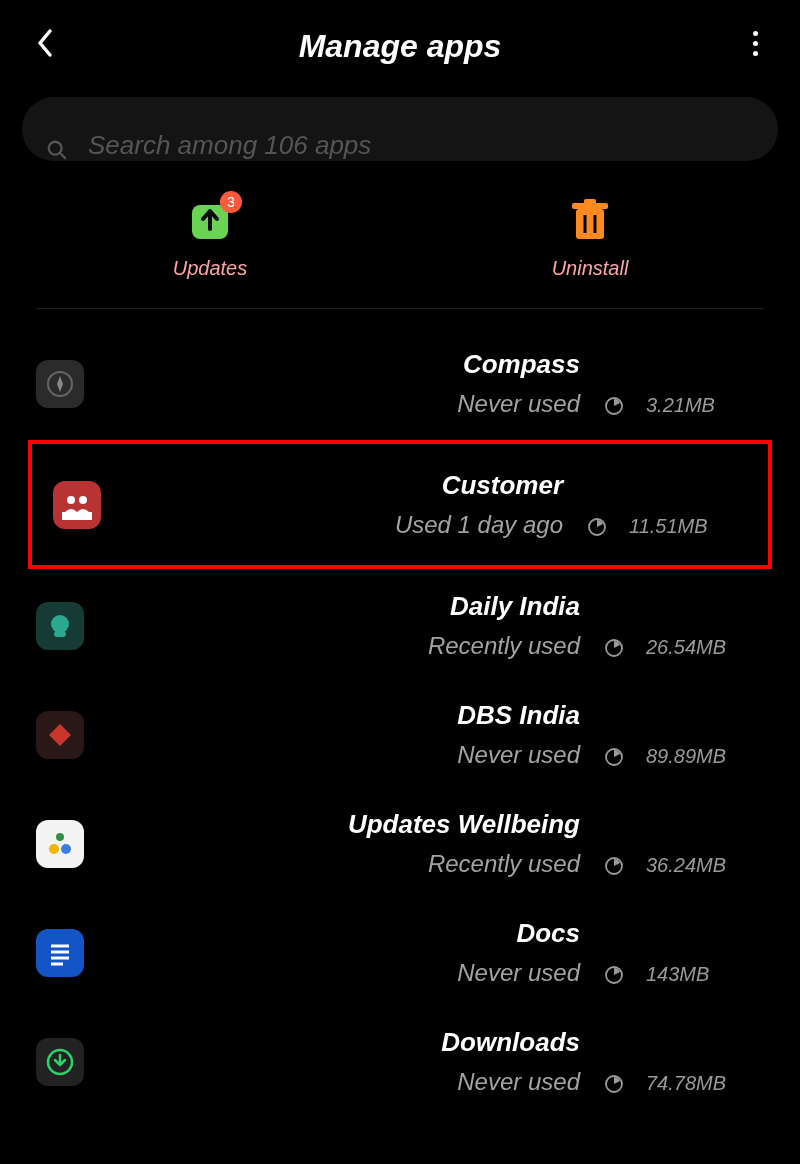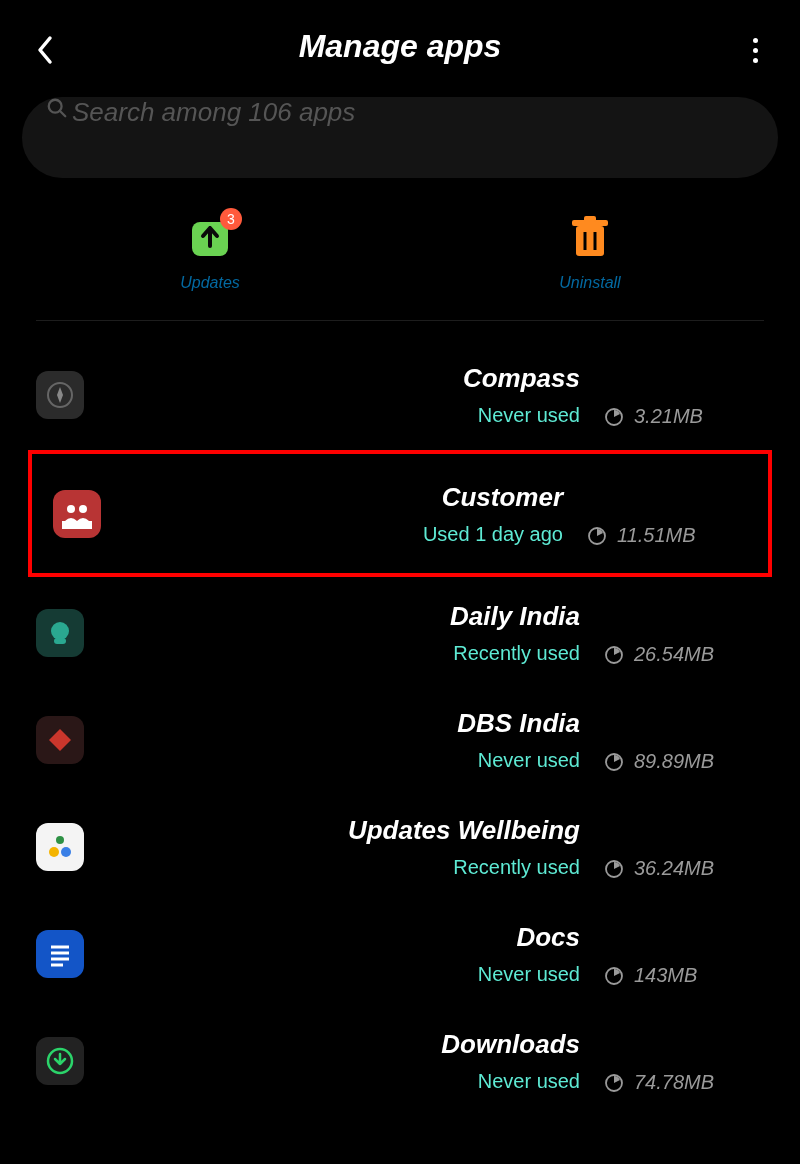--- a/index.html
+++ b/index.html
@@ -6,21 +6,21 @@
   html, body {
     width: 800px;
     height: 1164px;
     background: #000;
     color: #fff;
     font-family: 'Comic Sans MS', 'Segoe Script', cursive, sans-serif;
     overflow: hidden;
   }
   .header {
     display: flex;
-    align-items: flex-end;
+    align-items: flex-start;
     justify-content: space-between;
     padding: 28px 30px 20px 30px;
   }
   .back-btn {
     width: 30px; height: 30px;
     display: flex; align-items: center; justify-content: center;
     cursor: pointer;
   }
   .header-title {
     font-size: 32px;
@@ -35,25 +35,25 @@
     display: flex; flex-direction: column; align-items: center; justify-content: center;
     gap: 5px;
     cursor: pointer;
   }
   .more-dot { width: 5px; height: 5px; background: #fff; border-radius: 50%; }
 
   .search-bar {
     margin: 12px 22px 28px 22px;
     background: #141414;
     border-radius: 40px;
-    height: 81px;
-    display: flex;
-    align-items: flex-start;
+    height: 64px;
+    display: flex;
+    align-items: flex-end;
     padding: 0 24px;
-    gap: 4px;
+    gap: 20px;
   }
   .search-placeholder {
     color: #555;
     font-size: 26px;
     font-style: italic;
   }
 
   .actions-row {
     display: flex;
     justify-content: space-around;
@@ -66,23 +66,23 @@
     gap: 14px;
     cursor: pointer;
     flex: 1;
   }
   .action-icon {
     width: 44px; height: 44px;
     position: relative;
     display: flex; align-items: center; justify-content: center;
   }
   .action-label {
-    font-size: 16px;
+    font-size: 20px;
     font-style: italic;
-    color: #0369a1;
+    color: #fca5a5;
   }
   .badge {
     position: absolute;
     top: -8px; right: -10px;
     background: #ff5a3c;
     color: #fff;
     font-size: 14px;
     width: 22px; height: 22px;
     border-radius: 50%;
     display:flex; align-items:center; justify-content:center;
@@ -110,23 +110,23 @@
   }
   .app-icon {
     width: 48px; height: 48px;
     border-radius: 12px;
     flex-shrink: 0;
     display:flex; align-items:center; justify-content:center;
     font-size: 22px;
   }
   .app-info { flex: 1; display: flex; flex-direction: column; gap: 10px; align-items: flex-end; }
   .app-name { font-size: 26px; font-weight: bold; font-style: italic; }
-  .app-usage { font-size: 20px; color: #5eead4; }
+  .app-usage { font-size: 24px; color: #a3a3a3; font-style: italic; }
   .app-size-wrap {
-    display: flex; align-items: center; gap: 10px;
+    display: flex; align-items: center; gap: 22px;
     min-width: 160px;
     justify-content: flex-start;
     margin-top: 44px;
   }
   .app-size { font-size: 20px; color: #9a9a9a; font-style: italic; }
 
   
   .ico-compass   { background:#2b2b2b; }
   .ico-customer  { background:#b83434; }
   .ico-memes     { background:#153b34; }

